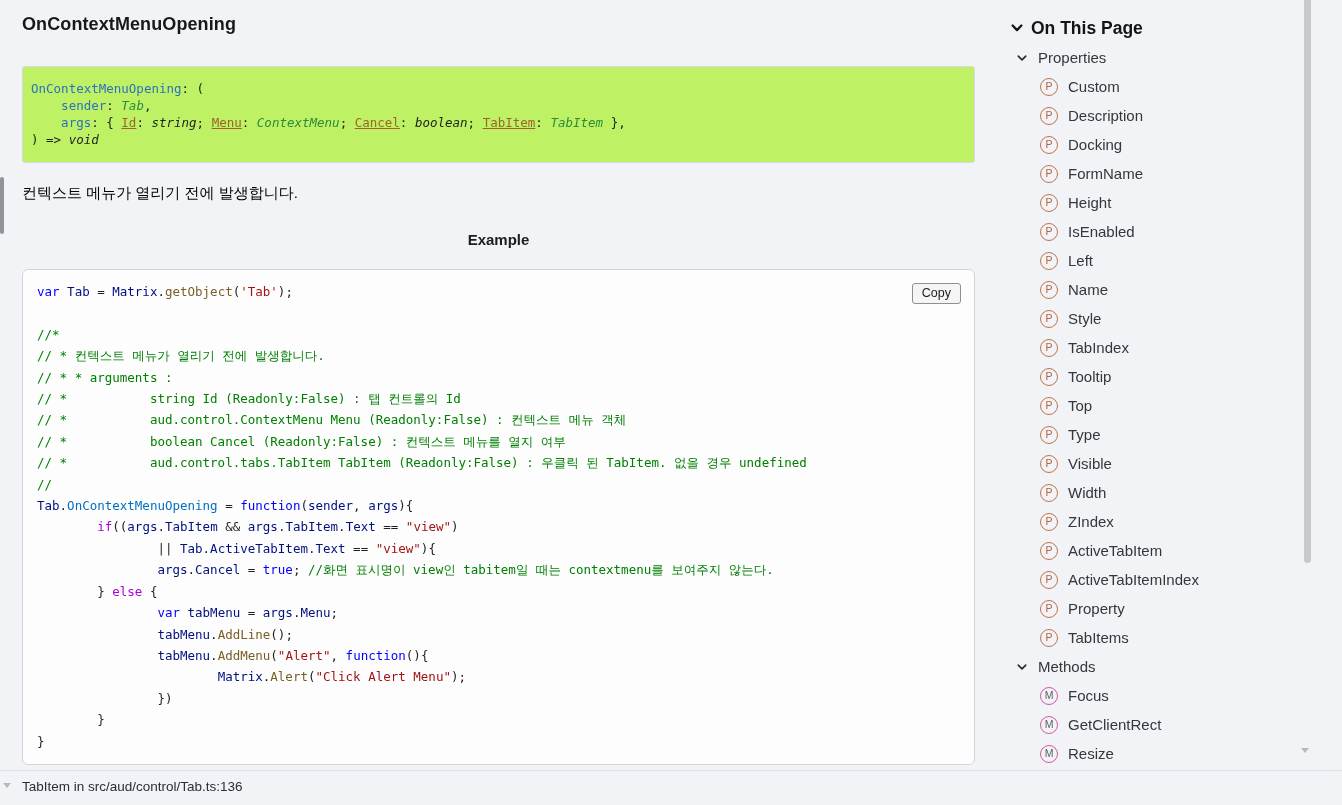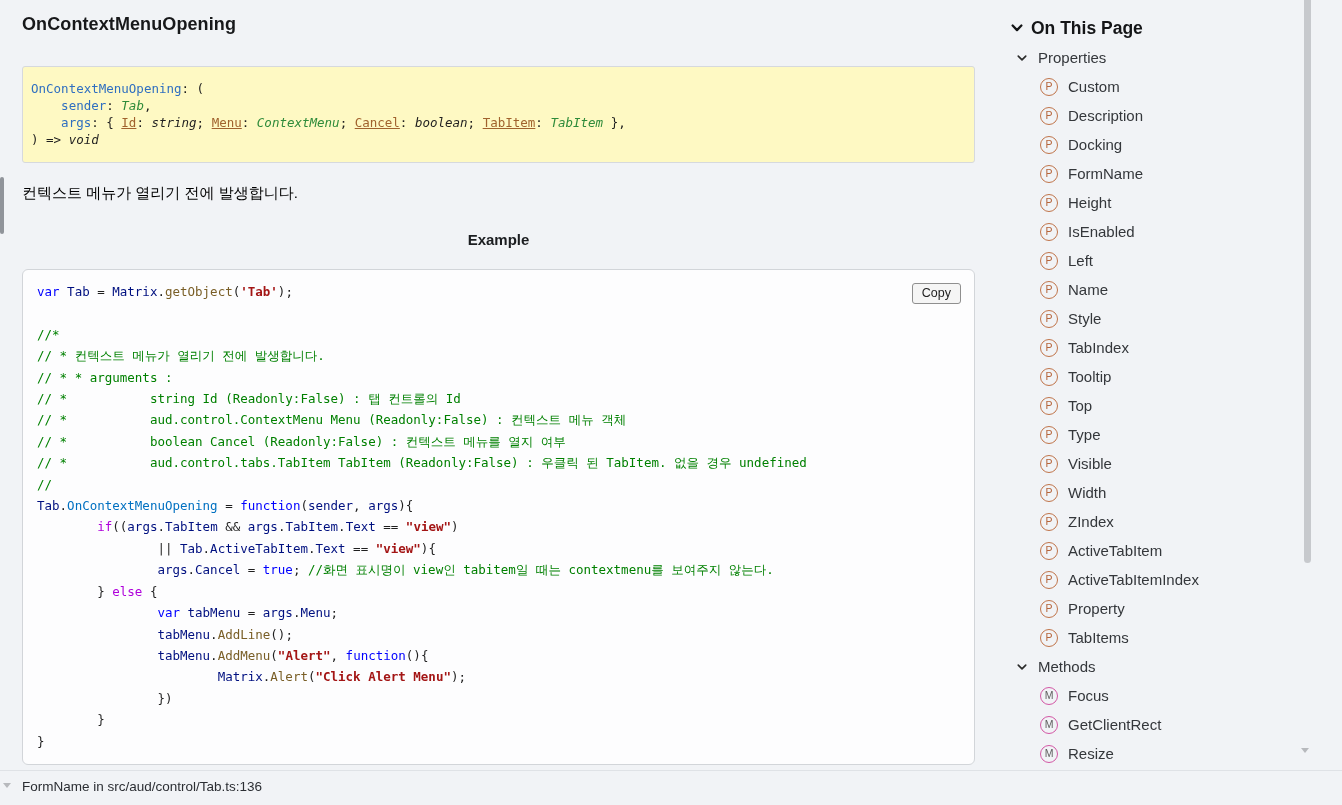--- a/index.html
+++ b/index.html
@@ -9,21 +9,21 @@
     background:#f1f3f6;
     color:#1f2328;
     overflow:hidden;
     position:relative;
   }
   .main-col { position:absolute; left:22px; top:0; width:953px; }
   .page-title { margin-top:14px; font-size:18px; font-weight:bold; color:#17181a; letter-spacing:.1px; }
 
   .sig-box {
     margin-top:31px;
-    background:#fef9c3;
+    background:#bef264;
     border:1px solid #d6d9dd;
     border-radius:3px;
     padding:13px 10px 14px 8px;
   }
   .code-font {
     font-family:"DejaVu Sans Mono", monospace;
     font-size:12.5px;
     white-space:pre;
   }
   .sig-box .code-line { line-height:17px; }
@@ -50,21 +50,21 @@
     border:1px solid #8f8f8f;
     border-radius:3px;
     padding:2px 9px 3px 9px;
     cursor:pointer;
   }
 
   
   .tok-kw   { color:#0000ff; }
   .tok-ctrl { color:#af00db; }
   .tok-cm   { color:#008000; }
-  .tok-str  { color:#a31515;font-weight:bold; }
+  .tok-str  { color:#a31515; }
   .tok-fn   { color:#795e26; }
   .tok-id   { color:#001080; }
   .tok-pl   { color:#1f1f1f; }
   .tok-name   { color:#2f6fc0; }
   .tok-param  { color:#2f6fc0; }
   .tok-exname { color:#0070c1; }
   .tok-prop   { color:#a0622d;text-decoration:underline; }
   .tok-type   { color:#2e8b3a; font-style:italic; }
   .tok-builtin{ color:#1f1f1f; font-style:italic; }
 
@@ -128,21 +128,21 @@
 
   <div class="example-heading">Example</div>
 
   <div class="code-box">
     <div class="code-font" id="example-code"><div class="code-line"><span class="tok-kw">var</span><span class="tok-pl"> </span><span class="tok-id">Tab</span><span class="tok-pl"> = </span><span class="tok-id">Matrix</span><span class="tok-pl">.</span><span class="tok-fn">getObject</span><span class="tok-pl">(</span><span class="tok-str">'Tab'</span><span class="tok-pl">);</span></div><div class="code-line">&nbsp;</div><div class="code-line"><span class="tok-cm">//*</span></div><div class="code-line"><span class="tok-cm">// * 컨텍스트 메뉴가 열리기 전에 발생합니다.</span></div><div class="code-line"><span class="tok-cm">// * * arguments :</span></div><div class="code-line"><span class="tok-cm">// *           string Id (Readonly:False) : 탭 컨트롤의 Id</span></div><div class="code-line"><span class="tok-cm">// *           aud.control.ContextMenu Menu (Readonly:False) : 컨텍스트 메뉴 객체</span></div><div class="code-line"><span class="tok-cm">// *           boolean Cancel (Readonly:False) : 컨텍스트 메뉴를 열지 여부</span></div><div class="code-line"><span class="tok-cm">// *           aud.control.tabs.TabItem TabItem (Readonly:False) : 우클릭 된 TabItem. 없을 경우 undefined</span></div><div class="code-line"><span class="tok-cm">//</span></div><div class="code-line"><span class="tok-id">Tab</span><span class="tok-pl">.</span><span class="tok-exname">OnContextMenuOpening</span><span class="tok-pl"> = </span><span class="tok-kw">function</span><span class="tok-pl">(</span><span class="tok-id">sender</span><span class="tok-pl">, </span><span class="tok-id">args</span><span class="tok-pl">){</span></div><div class="code-line"><span class="tok-pl">        </span><span class="tok-ctrl">if</span><span class="tok-pl">((</span><span class="tok-id">args</span><span class="tok-pl">.</span><span class="tok-id">TabItem</span><span class="tok-pl"> &amp;&amp; </span><span class="tok-id">args</span><span class="tok-pl">.</span><span class="tok-id">TabItem</span><span class="tok-pl">.</span><span class="tok-id">Text</span><span class="tok-pl"> == </span><span class="tok-str">"view"</span><span class="tok-pl">)</span></div><div class="code-line"><span class="tok-pl">                || </span><span class="tok-id">Tab</span><span class="tok-pl">.</span><span class="tok-id">ActiveTabItem</span><span class="tok-pl">.</span><span class="tok-id">Text</span><span class="tok-pl"> == </span><span class="tok-str">"view"</span><span class="tok-pl">){</span></div><div class="code-line"><span class="tok-pl">                </span><span class="tok-id">args</span><span class="tok-pl">.</span><span class="tok-id">Cancel</span><span class="tok-pl"> = </span><span class="tok-kw">true</span><span class="tok-pl">; </span><span class="tok-cm">//화면 표시명이 view인 tabitem일 때는 contextmenu를 보여주지 않는다.</span></div><div class="code-line"><span class="tok-pl">        } </span><span class="tok-ctrl">else</span><span class="tok-pl"> {</span></div><div class="code-line"><span class="tok-pl">                </span><span class="tok-kw">var</span><span class="tok-pl"> </span><span class="tok-id">tabMenu</span><span class="tok-pl"> = </span><span class="tok-id">args</span><span class="tok-pl">.</span><span class="tok-id">Menu</span><span class="tok-pl">;</span></div><div class="code-line"><span class="tok-pl">                </span><span class="tok-id">tabMenu</span><span class="tok-pl">.</span><span class="tok-fn">AddLine</span><span class="tok-pl">();</span></div><div class="code-line"><span class="tok-pl">                </span><span class="tok-id">tabMenu</span><span class="tok-pl">.</span><span class="tok-fn">AddMenu</span><span class="tok-pl">(</span><span class="tok-str">"Alert"</span><span class="tok-pl">, </span><span class="tok-kw">function</span><span class="tok-pl">(){</span></div><div class="code-line"><span class="tok-pl">                        </span><span class="tok-id">Matrix</span><span class="tok-pl">.</span><span class="tok-fn">Alert</span><span class="tok-pl">(</span><span class="tok-str">"Click Alert Menu"</span><span class="tok-pl">);</span></div><div class="code-line"><span class="tok-pl">                })</span></div><div class="code-line"><span class="tok-pl">        }</span></div><div class="code-line"><span class="tok-pl">}</span></div></div>
     <button class="copy-btn">Copy</button>
   </div>
 </div>
 
 <div class="footer-rule"></div>
-<div class="defined-in">FormName in src/aud/control/Tab.ts:136</div>
+<div class="defined-in">TabItem in src/aud/control/Tab.ts:136</div>
 
 <nav class="toc" id="toc">
   <div class="toc-title">
     <span class="chev">
       <svg width="14" height="14" viewBox="0 0 16 16">
           <path d="M3 5.2 L8 10.4 L13 5.2" fill="none" stroke="#141517" stroke-width="2.6" stroke-linecap="round" stroke-linejoin="round"></path>
         </svg>
     </span>
     <span>On This Page</span>
   </div>

